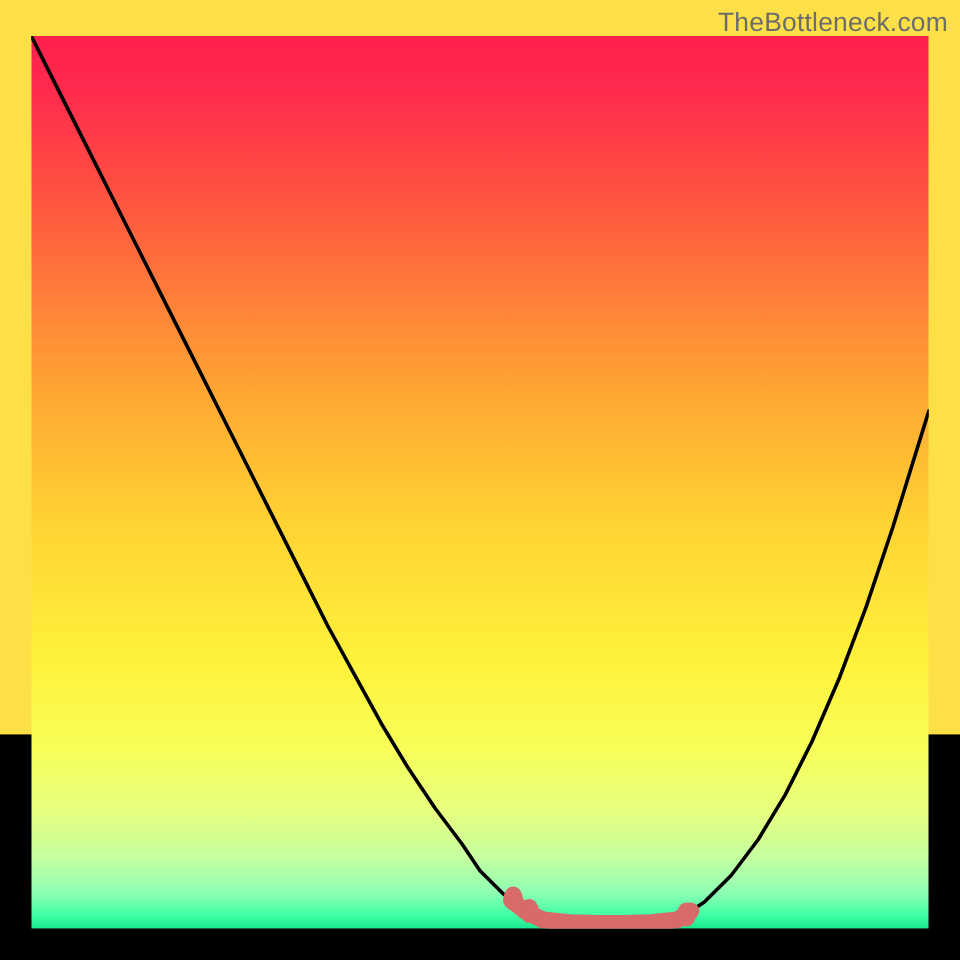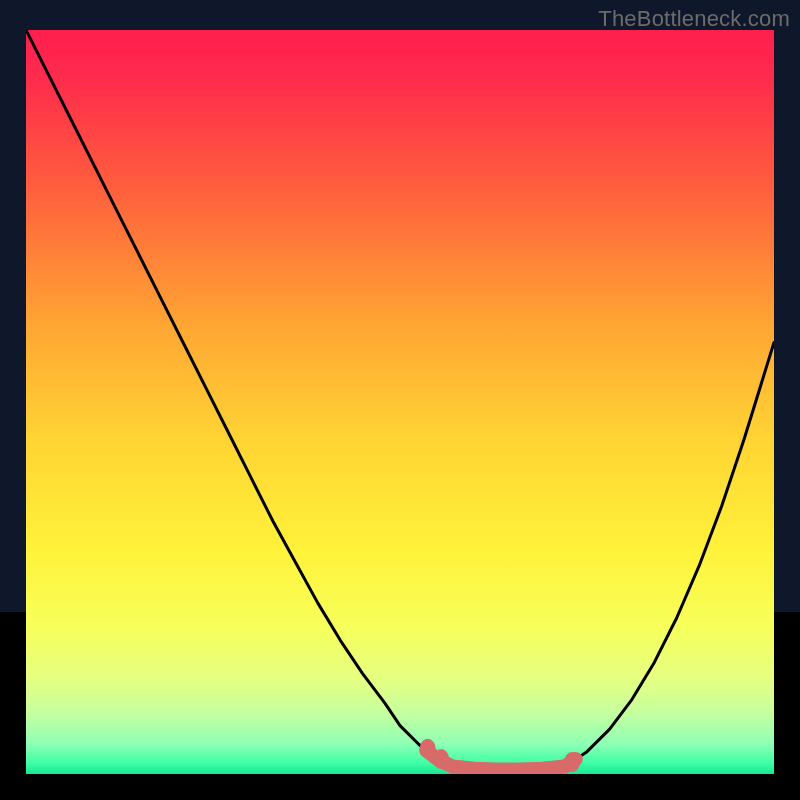--- a/index.html
+++ b/index.html
@@ -10,21 +10,21 @@
     background: #000;
     overflow: hidden;
     font-family: Arial, Helvetica, sans-serif;
   }
   .frame {
     position: absolute;
     left: 0;
     top: 0;
     width: 800px;
     height: 612px;
-    background: #0f172a;
+    background: #fde047;
   }
   .watermark {
     position: absolute;
     top: 6px;
     right: 10px;
     color: #6c6c6c;
     font-size: 22px;
     font-weight: 400;
     letter-spacing: 0.2px;
     z-index: 50;

